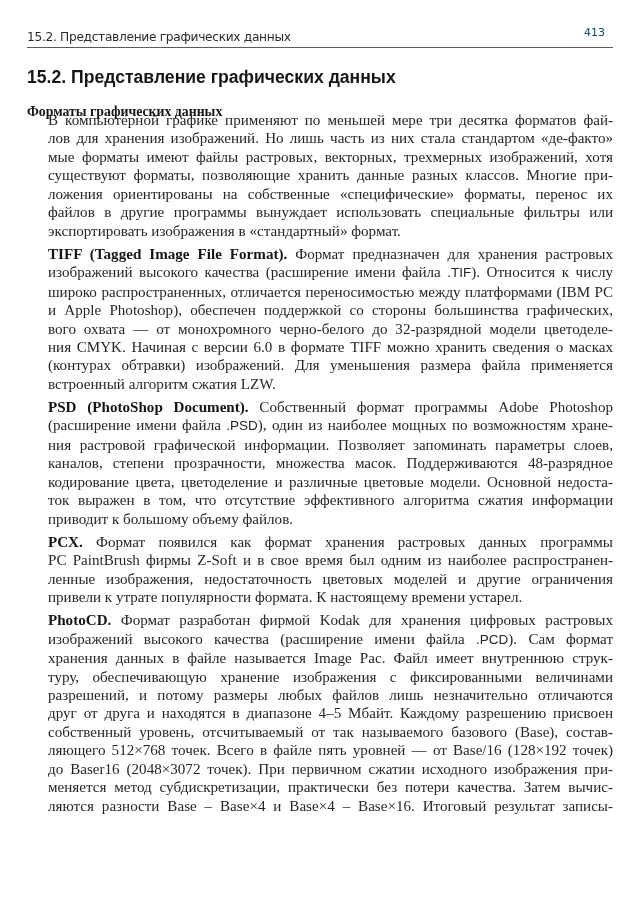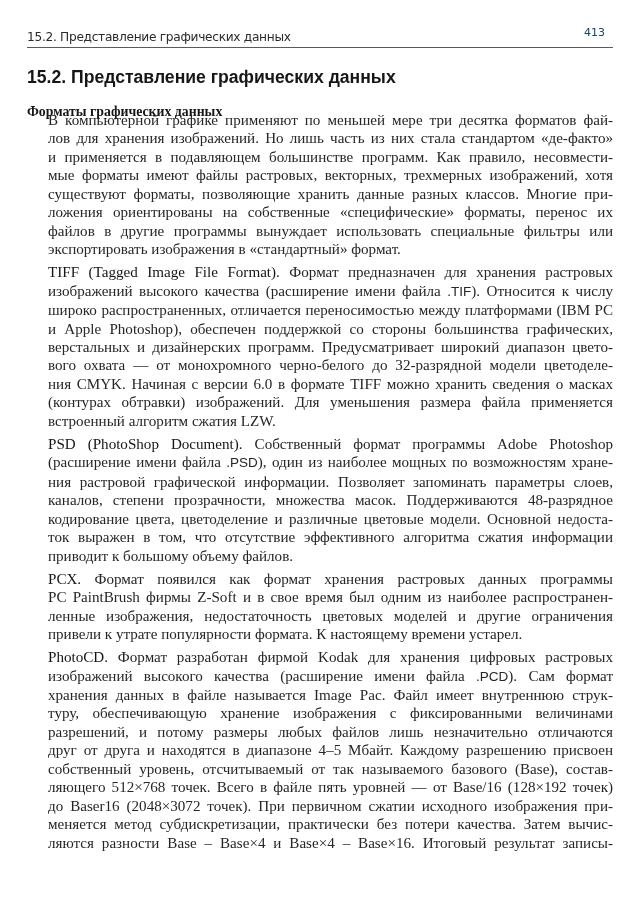--- a/index.html
+++ b/index.html
@@ -21,54 +21,52 @@
     font-family: Liberation Serif, serif; font-weight: bold; font-size: 13.8px; color: #161616;
   }
   .body {
     position: absolute; left: 48px; top: 111px; width: 565px;
     font-family: "Liberation Serif", serif; font-size: 15.1px; line-height: 18.45px;
     color: #262626;
   }
   .para { margin: 0 0 4.6px 0; }
   .line { display: block; white-space: nowrap; text-align: justify; text-align-last: justify; width: 565px; }
   .line.last { text-align-last: left; }
-  .b { font-weight: normal; color: #151515; }
+  .b { font-weight: bold; color: #151515; }
   .i { }
   .s { font-family: "Liberation Sans", sans-serif; font-size: 13.5px; }
 </style>
 </head>
 <body>
 
 <div class="running-head">
   <span class="title">15.2. Представление графических данных</span>
   <span class="page">413</span>
 </div>
 
 <h1>15.2. Представление графических данных</h1>
 <h2>Форматы графических данных</h2>
 
 <div class="body">
 
   <p class="para">
     <span class="line">В компьютерной графике применяют по меньшей мере три десятка форматов фай-</span>
     <span class="line">лов для хранения изображений. Но лишь часть из них стала стандартом «де-факто»</span>
-    <span class="line">и применяется в подавляющем большинстве программ. Как правило, несовмести-</span>
     <span class="line">мые форматы имеют файлы растровых, векторных, трехмерных изображений, хотя</span>
     <span class="line">существуют форматы, позволяющие хранить данные разных классов. Многие при-</span>
     <span class="line">ложения ориентированы на собственные «специфические» форматы, перенос их</span>
     <span class="line">файлов в другие программы вынуждает использовать специальные фильтры или</span>
     <span class="line last">экспортировать изображения в «стандартный» формат.</span>
   </p>
 
   <p class="para">
     <span class="line"><span class="b">TIFF (Tagged Image File Format).</span><span> Формат предназначен для хранения растровых</span></span>
     <span class="line"><span>изображений высокого качества (расширение имени файла </span><span class="s">.TIF</span><span>). Относится к числу</span></span>
     <span class="line"><span>широко распространенных, отличается переносимостью между платформами (</span><span class="i">IBM PC</span></span>
     <span class="line"><span>и </span><span class="i">Apple Photoshop</span><span>), обеспечен поддержкой со стороны большинства графических,</span></span>
-    <span class="line">верстальных и дизайнерских программ. Предусматривает широкий диапазон цвето-</span>
     <span class="line">вого охвата — от монохромного черно-белого до 32-разрядной модели цветоделе-</span>
     <span class="line"><span>ния </span><span class="i">CMYK</span><span>. Начиная с версии 6.0 в формате </span><span class="i">TIFF</span><span> можно хранить сведения о масках</span></span>
     <span class="line">(контурах обтравки) изображений. Для уменьшения размера файла применяется</span>
     <span class="line last"><span>встроенный алгоритм сжатия </span><span class="i">LZW</span><span>.</span></span>
   </p>
 
   <p class="para">
     <span class="line"><span class="b">PSD (PhotoShop Document).</span><span> Собственный формат программы </span><span class="i">Adobe Photoshop</span></span>
     <span class="line"><span>(расширение имени файла </span><span class="s">.PSD</span><span>), один из наиболее мощных по возможностям хране-</span></span>
     <span class="line">ния растровой графической информации. Позволяет запоминать параметры слоев,</span>

